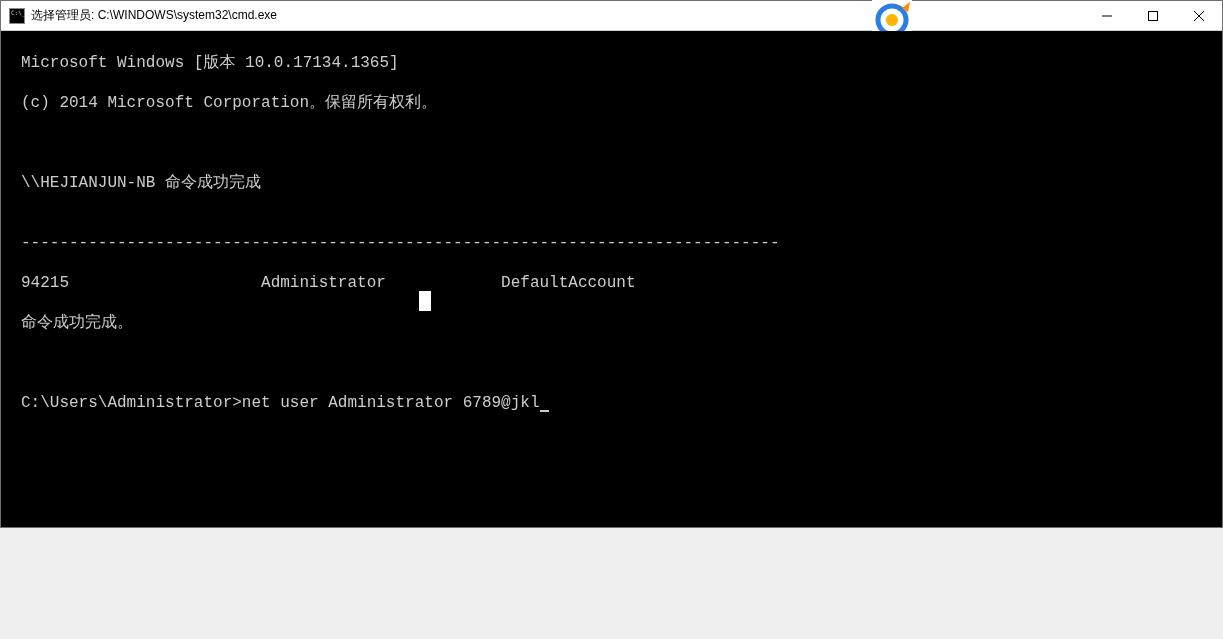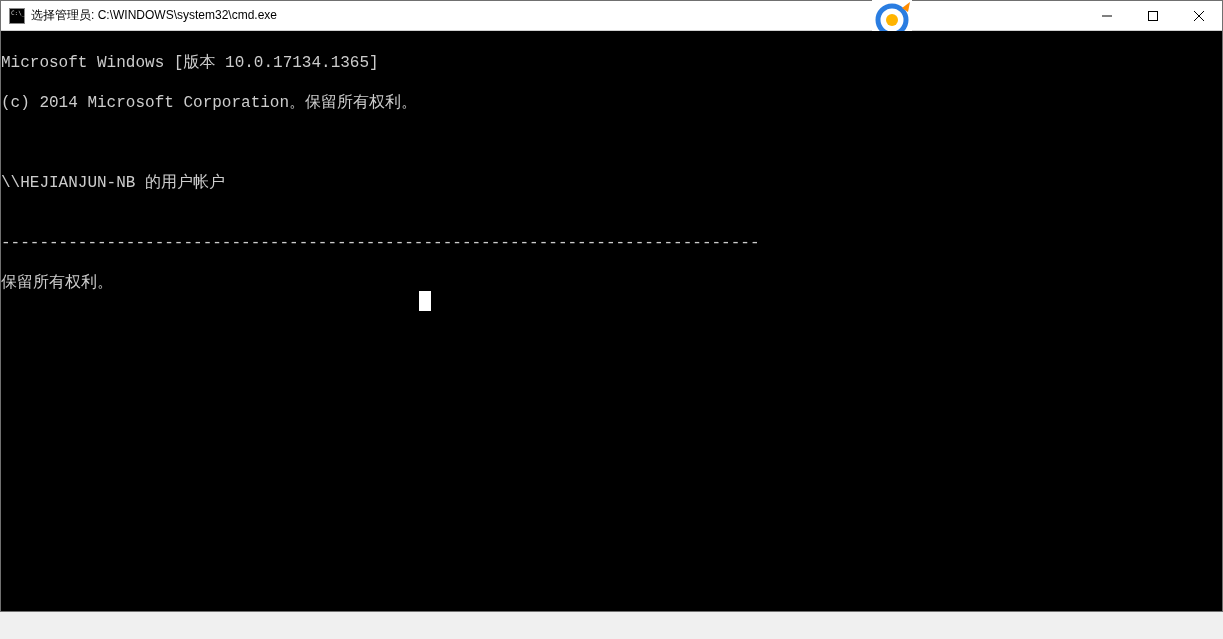--- a/index.html
+++ b/index.html
@@ -5,21 +5,21 @@
     * { margin: 0; padding: 0; box-sizing: border-box; }
     body {
       font-family: "Segoe UI", Tahoma, sans-serif;
       background: #f0f0f0;
       width: 1223px;
       height: 639px;
       overflow: hidden;
     }
     .window {
       width: 1223px;
-      height: 612px;
+      height: 528px;
       background: #fff;
       border: 1px solid #707070;
       display: flex;
       flex-direction: column;
     }
     .titlebar {
       height: 30px;
       background: #ffffff;
       display: flex;
       align-items: center;
@@ -80,21 +80,21 @@
       align-items: center;
       justify-content: center;
     }
     .console {
       flex: 1;
       background: #000000;
       color: #cccccc;
       font-family: "NSimSun", "SimSun", Consolas, "Courier New", monospace;
       font-size: 16px;
       line-height: 20px;
-      padding: 2px 0;
+      padding: 2px 20px;
       white-space: pre;
       overflow: hidden;
       position: relative;
     }
     .line { white-space: pre; }
     .cursor-underscore {
       display: inline-block;
       width: 9px;
       border-bottom: 2px solid #cccccc;
       height: 16px;
@@ -144,21 +144,23 @@
           </svg>
       </button>
     </div>
   </div>
 
   <div class="console">
 <div class="line">Microsoft Windows [版本 10.0.17134.1365]</div>
 <div class="line">(c) 2014 Microsoft Corporation。保留所有权利。</div>
 <div class="line"></div>
 <div class="line"></div>
-<div class="line">\\HEJIANJUN-NB 的用户帐户</div>
+<div class="line">\\HEJIANJUN-NB 命令成功完成</div>
 <div class="line"></div>
 <div class="line">-------------------------------------------------------------------------------</div>
-<div class="line">保留所有权利。</div>
+<div class="line">94215                    Administrator            DefaultAccount</div>
+<div class="line">命令成功完成。</div>
 <div class="line"></div>
 <div class="line"></div>
+<div class="line"><span>C:\Users\Administrator&gt;</span><span>net user Administrator 6789@jkl</span><span class="cursor-underscore"></span></div>
     <div class="floating-cursor"></div>
   </div>
 </div>
 
 </body></html>

